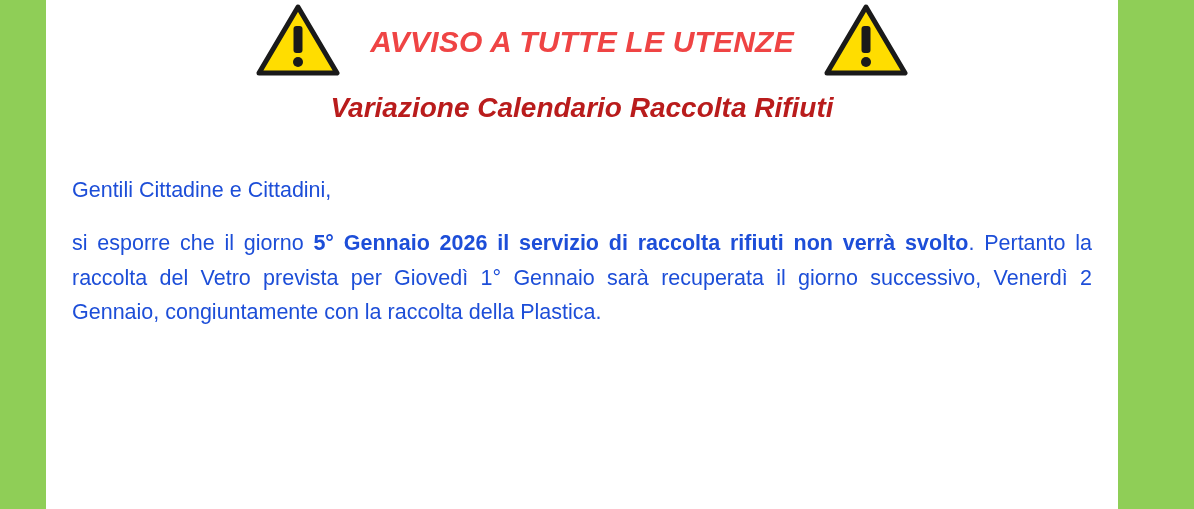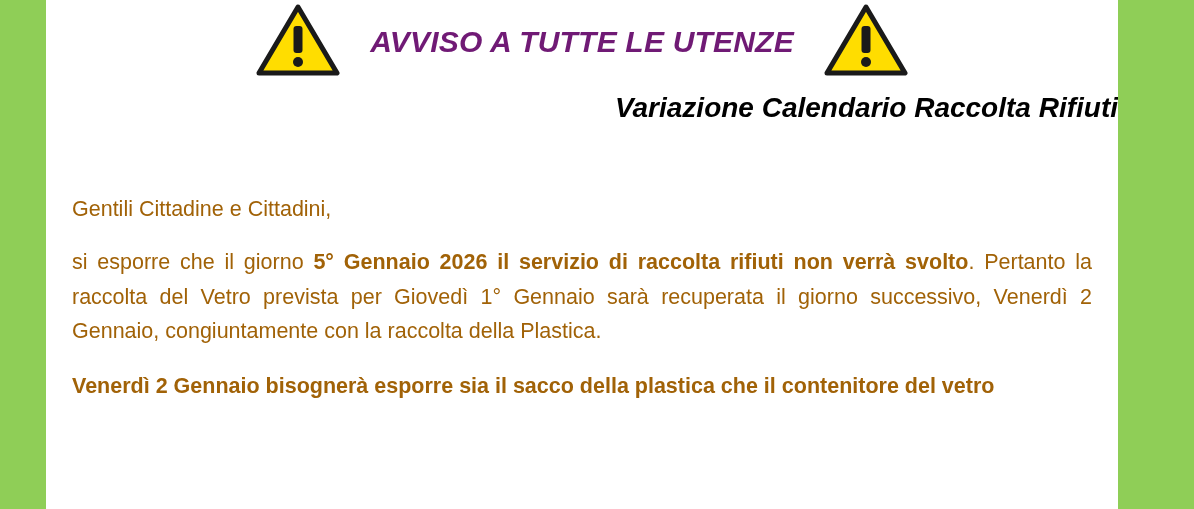--- a/index.html
+++ b/index.html
@@ -29,39 +29,39 @@
   .title-row {
     display: flex;
     align-items: center;
     justify-content: center;
     gap: 30px;
   }
   .warn-icon {
     display: block;
   }
   .title-main {
-    color: #701a75;
+    color: #ef4444;
     font-weight: bold;
     font-style: italic;
     font-size: 30px;
     letter-spacing: 0.2px;
     white-space: nowrap;
   }
   .title-sub {
-    color: #000000;
+    color: #b91c1c;
     font-weight: bold;
     font-style: italic;
     font-size: 28px;
-    text-align: right;
+    text-align: center;
     margin-top: 12px;
   }
   .body-text {
-    margin-top: 68px;
+    margin-top: 49px;
     padding: 0 26px 0 26px;
-    color: #a16207;
+    color: #1d4ed8;
     font-size: 21.5px;
     line-height: 1.62;
   }
   .para {
     margin: 0 0 18px 0;
   }
   .para.justify {
     text-align: justify;
     text-justify: inter-word;
   }
@@ -105,17 +105,16 @@
 
     <div class="title-sub">Variazione Calendario Raccolta Rifiuti</div>
   </div>
 
   <div class="body-text">
 
     <p class="para">Gentili Cittadine e Cittadini,</p>
 
     <p class="para justify"><span>si esporre che il giorno </span><b>5° Gennaio 2026 il servizio di raccolta rifiuti non verrà svolto</b><span>. Pertanto la raccolta del Vetro prevista per Giovedì 1° Gennaio sarà recuperata il giorno successivo, Venerdì 2 Gennaio, congiuntamente con la raccolta della Plastica.</span></p>
 
-    <p class="para para-bold spacer-top">Venerdì 2 Gennaio bisognerà esporre sia il sacco della plastica che il contenitore del vetro</p>
 
   </div>
 
 </div>
 
 </body></html>

